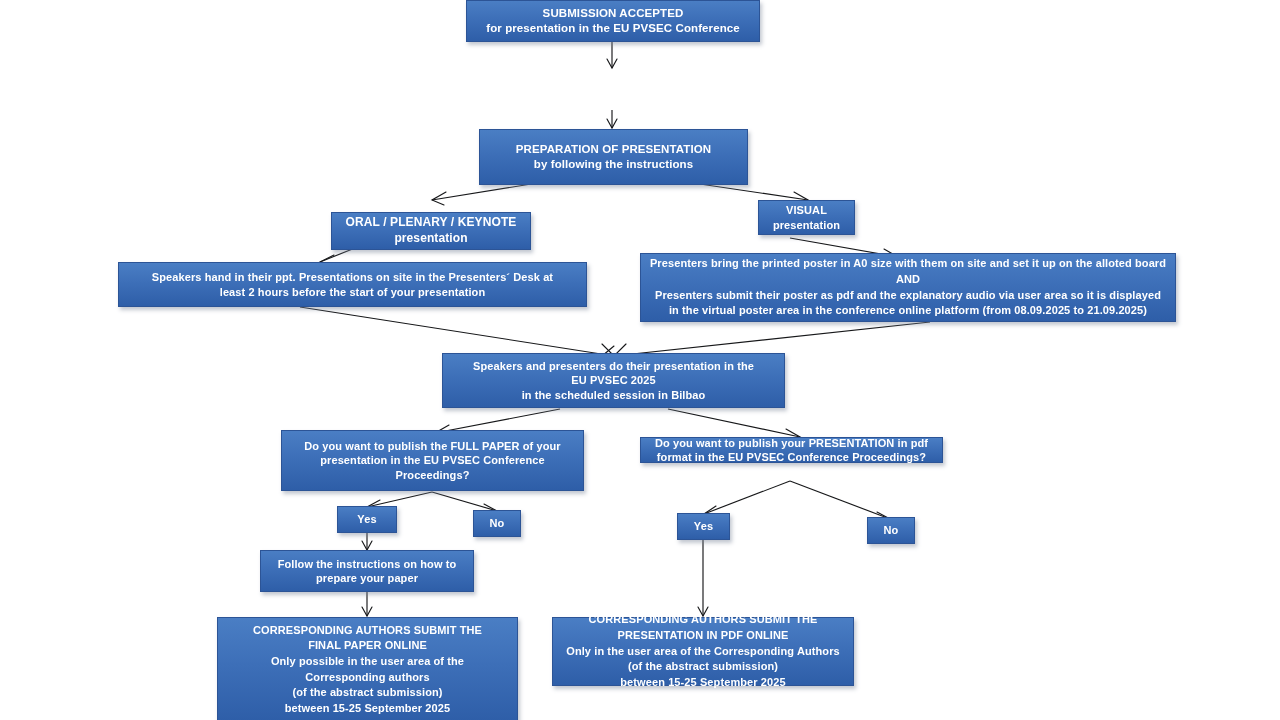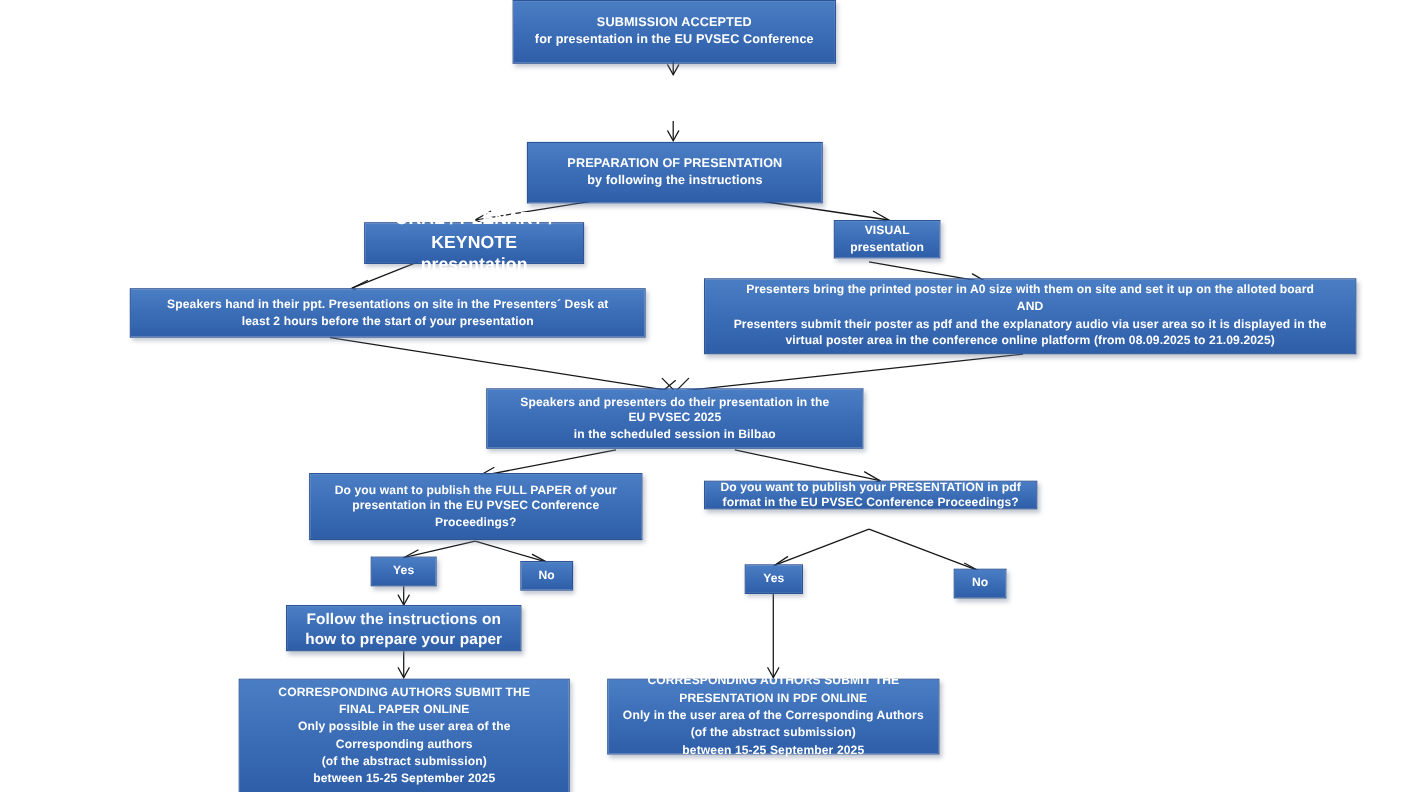--- a/index.html
+++ b/index.html
@@ -101,56 +101,56 @@
     <path class="lk" d="M367,533 L367,550"></path>
     <path class="ah" d="M362,541 L367,550 L372,541"></path>
 
     <path class="lk" d="M367,592 L367,616"></path>
     <path class="ah" d="M362,607 L367,616 L372,607"></path>
 
     <path class="lk" d="M703,540 L703,616"></path>
     <path class="ah" d="M698,607 L703,616 L708,607"></path>
   </svg>
 
-  <div class="node" style="left:466px; top:0px; width:294px; height:58px; font-size:11.5px;">SUBMISSION ACCEPTED
+  <div class="node" style="left:466px; top:0px; width:294px; height:42px; font-size:11.5px;">SUBMISSION ACCEPTED
 for presentation in the EU PVSEC Conference</div>
 
 
   <div class="node" style="left:479px; top:129px; width:269px; height:56px; font-size:11.5px;">PREPARATION OF PRESENTATION
 by following the instructions</div>
 
-  <div class="node" style="left:331px; top:202px; width:200px; height:38px; font-size:16px;">ORAL / PLENARY / KEYNOTE
+  <div class="node" style="left:331px; top:212px; width:200px; height:38px; font-size:12px;">ORAL / PLENARY / KEYNOTE
 presentation</div>
 
   <div class="node" style="left:758px; top:200px; width:97px; height:35px; font-size:11px;">VISUAL
 presentation</div>
 
   <div class="node" style="left:118px; top:262px; width:469px; height:45px; font-size:11px; padding:2px 26px;">Speakers hand in their ppt. Presentations on site in the Presenters´ Desk at least 2 hours before the start of your presentation</div>
 
-  <div class="node" style="left:640px; top:253px; width:593px; height:69px; font-size:11px; padding:2px 8px; line-height:1.42;">Presenters bring the printed poster in A0 size with them on site and set it up on the alloted board
+  <div class="node" style="left:640px; top:253px; width:536px; height:69px; font-size:11px; padding:2px 8px; line-height:1.42;">Presenters bring the printed poster in A0 size with them on site and set it up on the alloted board
 AND
 Presenters submit their poster as pdf and the explanatory audio via user area so it is displayed in the virtual poster area in the conference online platform (from 08.09.2025 to 21.09.2025)</div>
 
   <div class="node" style="left:442px; top:353px; width:343px; height:55px; font-size:11px;">Speakers and presenters do their presentation in the
 EU PVSEC 2025
 in the scheduled session in Bilbao</div>
 
   <div class="node" style="left:281px; top:430px; width:303px; height:61px; font-size:11px; padding:2px 4px;">Do you want to publish the FULL PAPER of your presentation in the EU PVSEC Conference Proceedings?</div>
 
   <div class="node" style="left:640px; top:437px; width:303px; height:26px; font-size:11px; padding:2px 12px;">Do you want to publish your PRESENTATION in pdf format in the EU PVSEC Conference Proceedings?</div>
 
   <div class="node" style="left:337px; top:506px; width:60px; height:27px; font-size:11px;">Yes</div>
 
   <div class="node" style="left:473px; top:510px; width:48px; height:27px; font-size:11px;">No</div>
 
   <div class="node" style="left:677px; top:513px; width:53px; height:27px; font-size:11px;">Yes</div>
 
   <div class="node" style="left:867px; top:517px; width:48px; height:27px; font-size:11px;">No</div>
 
-  <div class="node" style="left:260px; top:550px; width:214px; height:42px; font-size:14px; padding:2px 10px;">Follow the instructions on how to prepare your paper</div>
+  <div class="node" style="left:260px; top:550px; width:214px; height:42px; font-size:11px; padding:2px 10px;">Follow the instructions on how to prepare your paper</div>
 
   <div class="node" style="left:217px; top:617px; width:301px; height:105px; font-size:11px; padding:4px 18px; line-height:1.42;">CORRESPONDING AUTHORS SUBMIT THE FINAL PAPER ONLINE
 Only possible in the user area of the Corresponding authors
 (of the abstract submission)
 between 15-25 September 2025</div>
 
   <div class="node" style="left:552px; top:617px; width:302px; height:69px; font-size:11px; padding:4px 0; line-height:1.42;">CORRESPONDING AUTHORS SUBMIT THE
 PRESENTATION IN PDF ONLINE
 Only in the user area of the Corresponding Authors
 (of the abstract submission)

